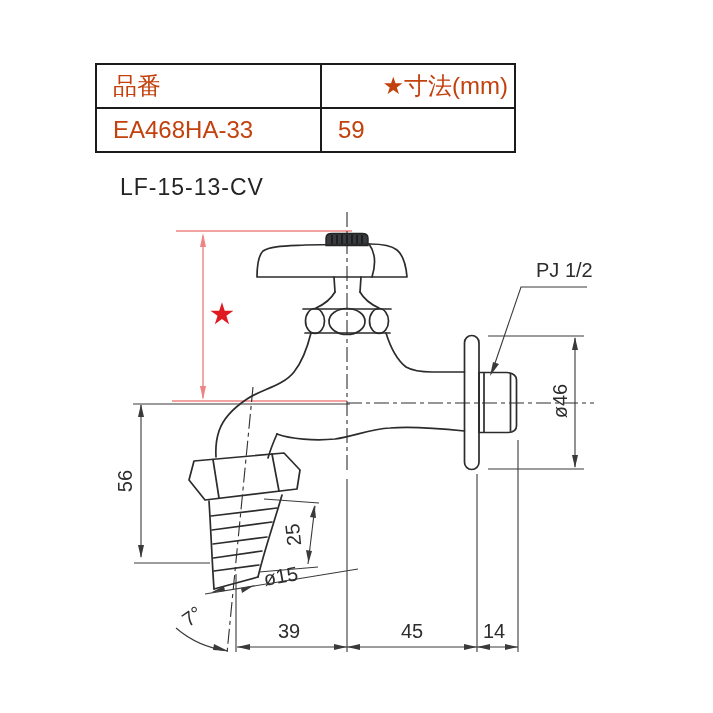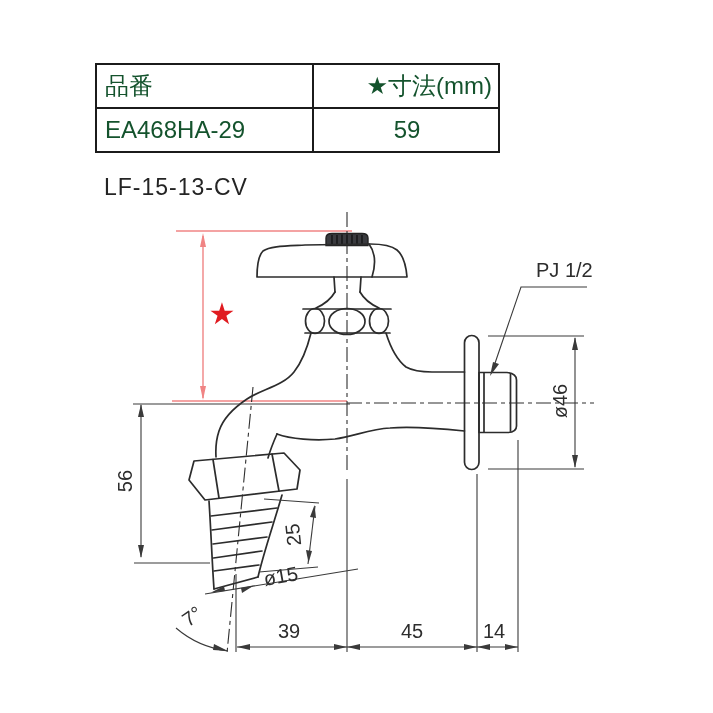--- a/index.html
+++ b/index.html
@@ -6,29 +6,29 @@
   .stage{
     position:relative;width:713px;height:713px;background:#ffffff;overflow:hidden;
     font-family:"Liberation Sans","DejaVu Sans",sans-serif;color:#1c1c1c;
   }
   
   .spec-table{
     position:absolute;left:95px;top:63px;width:387px;
     border:2px solid #1b1b1b;border-collapse:collapse;table-layout:fixed;
   }
   .spec-table td{
-    border:2px solid #1b1b1b;font-size:24px;color:#14532d;
-    padding:0 6px 0 8px;height:42px;vertical-align:middle;overflow:hidden;white-space:nowrap;
+    border:2px solid #1b1b1b;font-size:24px;color:#c2410c;
+    padding:0 6px 0 16px;height:42px;vertical-align:middle;overflow:hidden;white-space:nowrap;
   }
   .spec-table .c1{width:201px;}
   .spec-table .c2{width:170px;text-align:right;}
-  .spec-table .val-num{text-align:center;}
+  .spec-table .val-num{text-align:left;}
   
   .model-label{
-    position:absolute;left:104px;top:174px;font-size:23px;letter-spacing:1px;color:#242424;
+    position:absolute;left:120px;top:174px;font-size:23px;letter-spacing:1px;color:#242424;
   }
   
   .drawing{position:absolute;left:0;top:0;}
   .outline{fill:none;stroke:#2c2c2c;stroke-width:1.7;stroke-linecap:round;stroke-linejoin:round;}
   .dim{fill:none;stroke:#3a3a3a;stroke-width:1.1;stroke-linecap:butt;}
   .dim-arrow{fill:#3a3a3a;stroke:none;}
   .center{fill:none;stroke:#2f2f2f;stroke-width:1.1;stroke-dasharray:15 4 4 4;}
   .red-line{fill:none;stroke:#f08484;stroke-width:1.4;}
   .red-arrow{fill:#f08484;stroke:none;}
   .dim-text{fill:#2d2d2d;font-size:20px;font-family:"Liberation Sans","DejaVu Sans",sans-serif;}
@@ -41,21 +41,21 @@
 
 <div class="stage">
 
   <table class="spec-table">
     <tbody>
         <tr>
       <td class="c1">品番</td>
       <td class="c2">★寸法(mm)</td>
     </tr>
     <tr>
-      <td class="c1">EA468HA-29</td>
+      <td class="c1">EA468HA-33</td>
       <td class="c2 val-num">59</td>
     </tr>
   </tbody>
     </table>
 
   <div class="model-label">LF-15-13-CV</div>
 
   <svg class="drawing" width="713" height="713" viewBox="0 0 713 713">
 
     <g>

